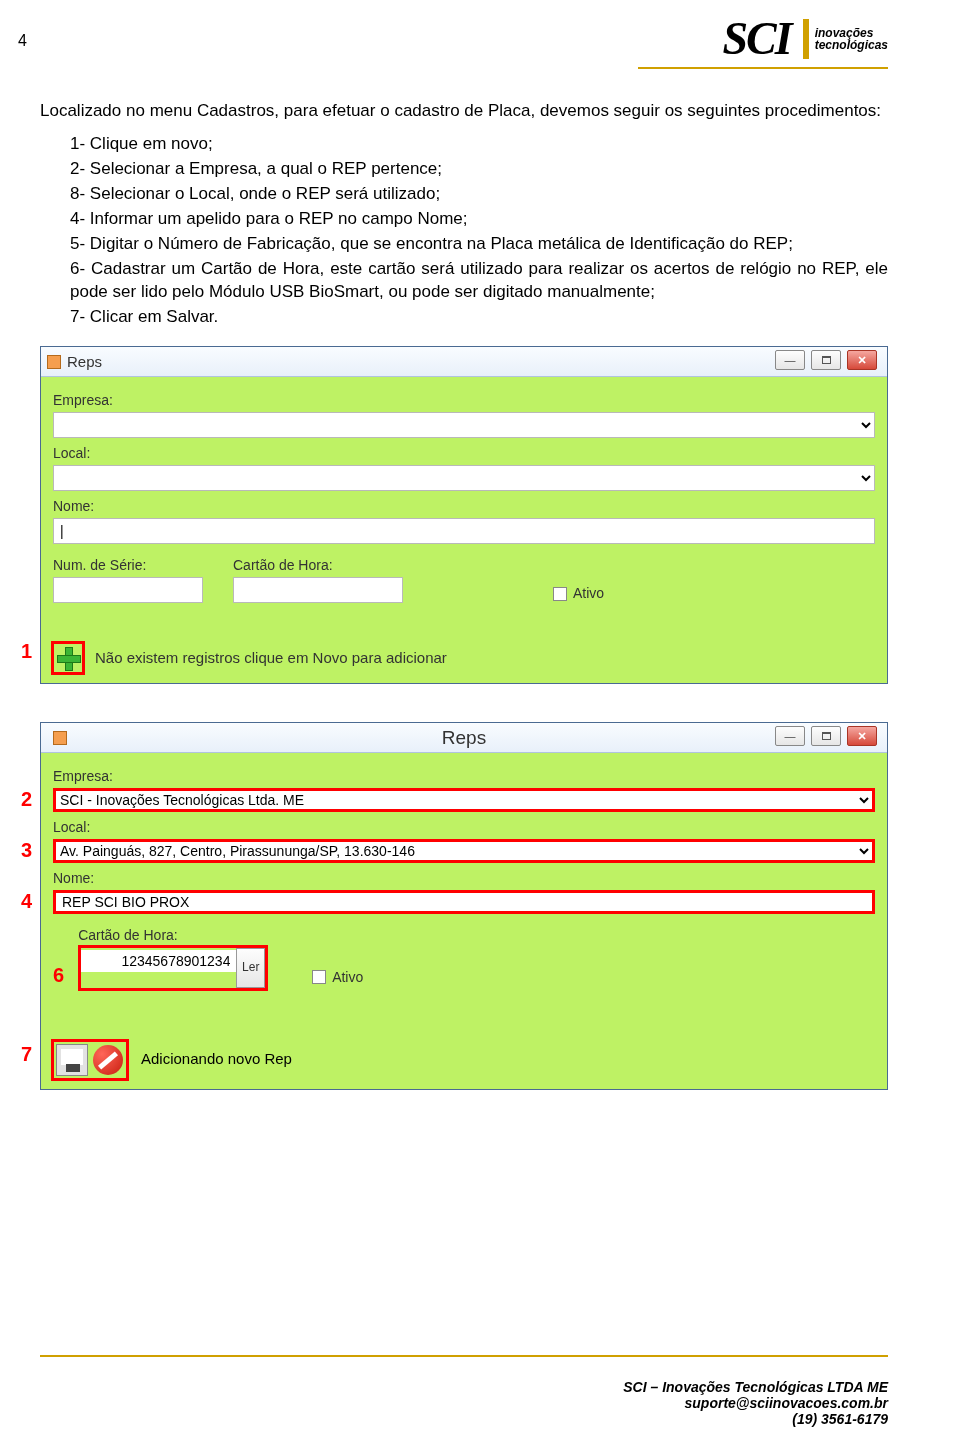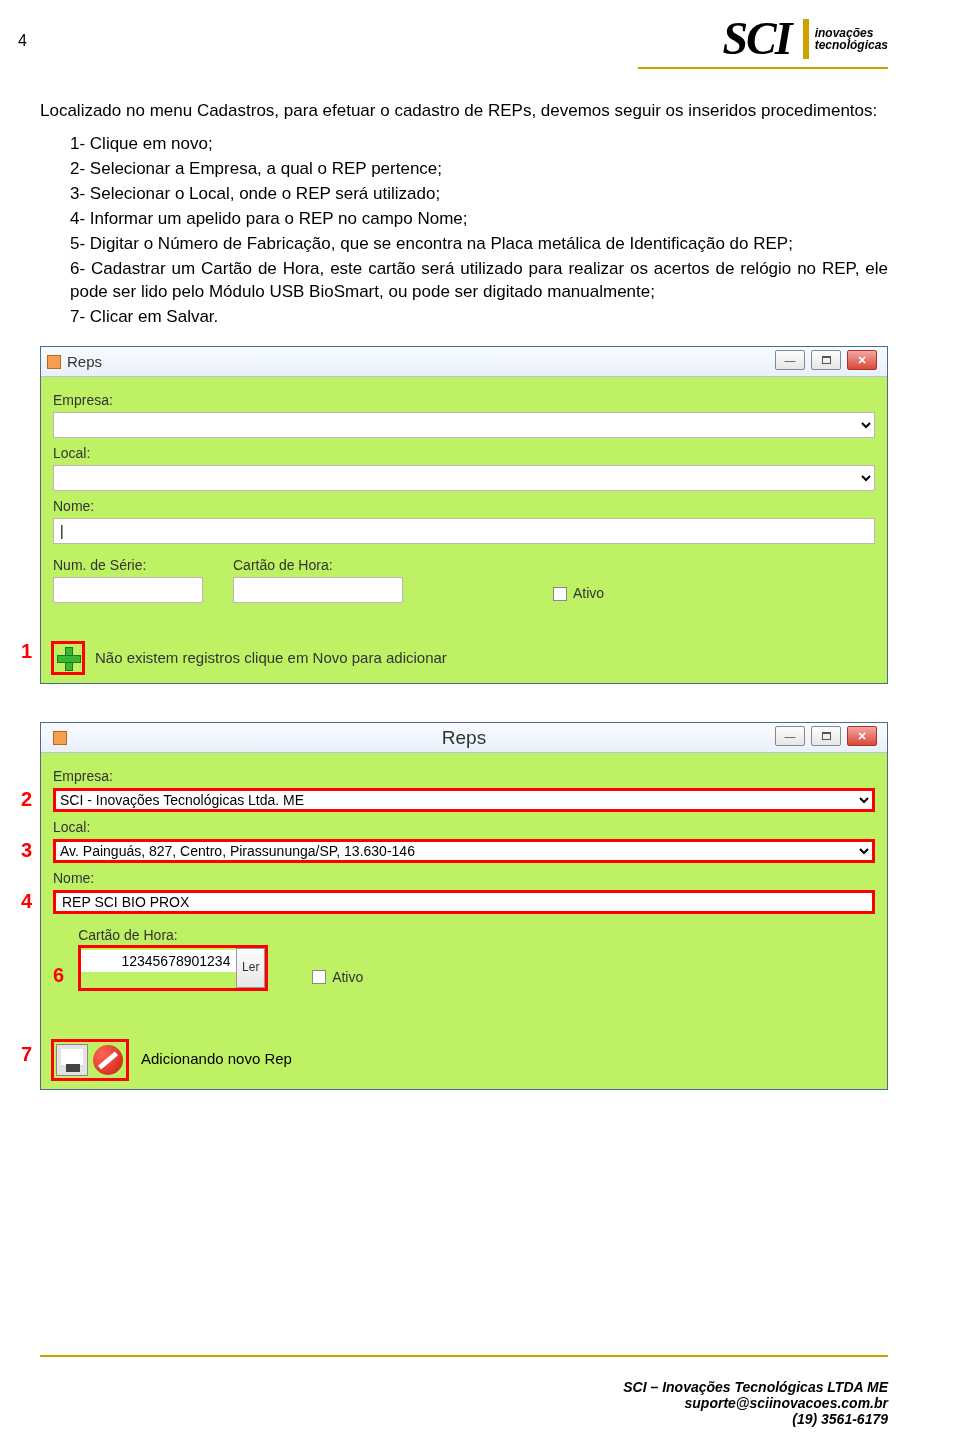--- a/index.html
+++ b/index.html
@@ -247,25 +247,25 @@
       <span class="tagline">inovações</span>
       <span class="tagline">tecnológicas</span>
     </div>
   </div>
   <div class="header-rule"></div>
 </div>
 
 <div class="page-num">4</div>
 
 <div class="content">
-  <p class="para">Localizado no menu Cadastros, para efetuar o cadastro de REPs, devemos seguir os inseridos procedimentos:</p>
+  <p class="para">Localizado no menu Cadastros, para efetuar o cadastro de Placa, devemos seguir os seguintes procedimentos:</p>
   <ul class="list">
     <li>1-  Clique em novo;</li>
     <li>2-  Selecionar a Empresa, a qual o REP pertence;</li>
-    <li>3-  Selecionar o Local, onde o REP será utilizado;</li>
+    <li>8-  Selecionar o Local, onde o REP será utilizado;</li>
     <li>4-  Informar um apelido para o REP no campo Nome;</li>
     <li>5-  Digitar o Número de Fabricação, que se encontra na Placa metálica de Identificação do REP;</li>
     <li>6-  Cadastrar um Cartão de Hora, este cartão será utilizado para realizar os acertos de relógio no REP, ele pode ser lido pelo Módulo USB BioSmart, ou pode ser digitado manualmente;</li>
     <li>7-  Clicar em Salvar.</li>
   </ul>
 
   <div class="screenshot" style="position:relative;">
     <div class="titlebar">
       <div class="titlebar-left">
         <div class="app-icon"></div>

